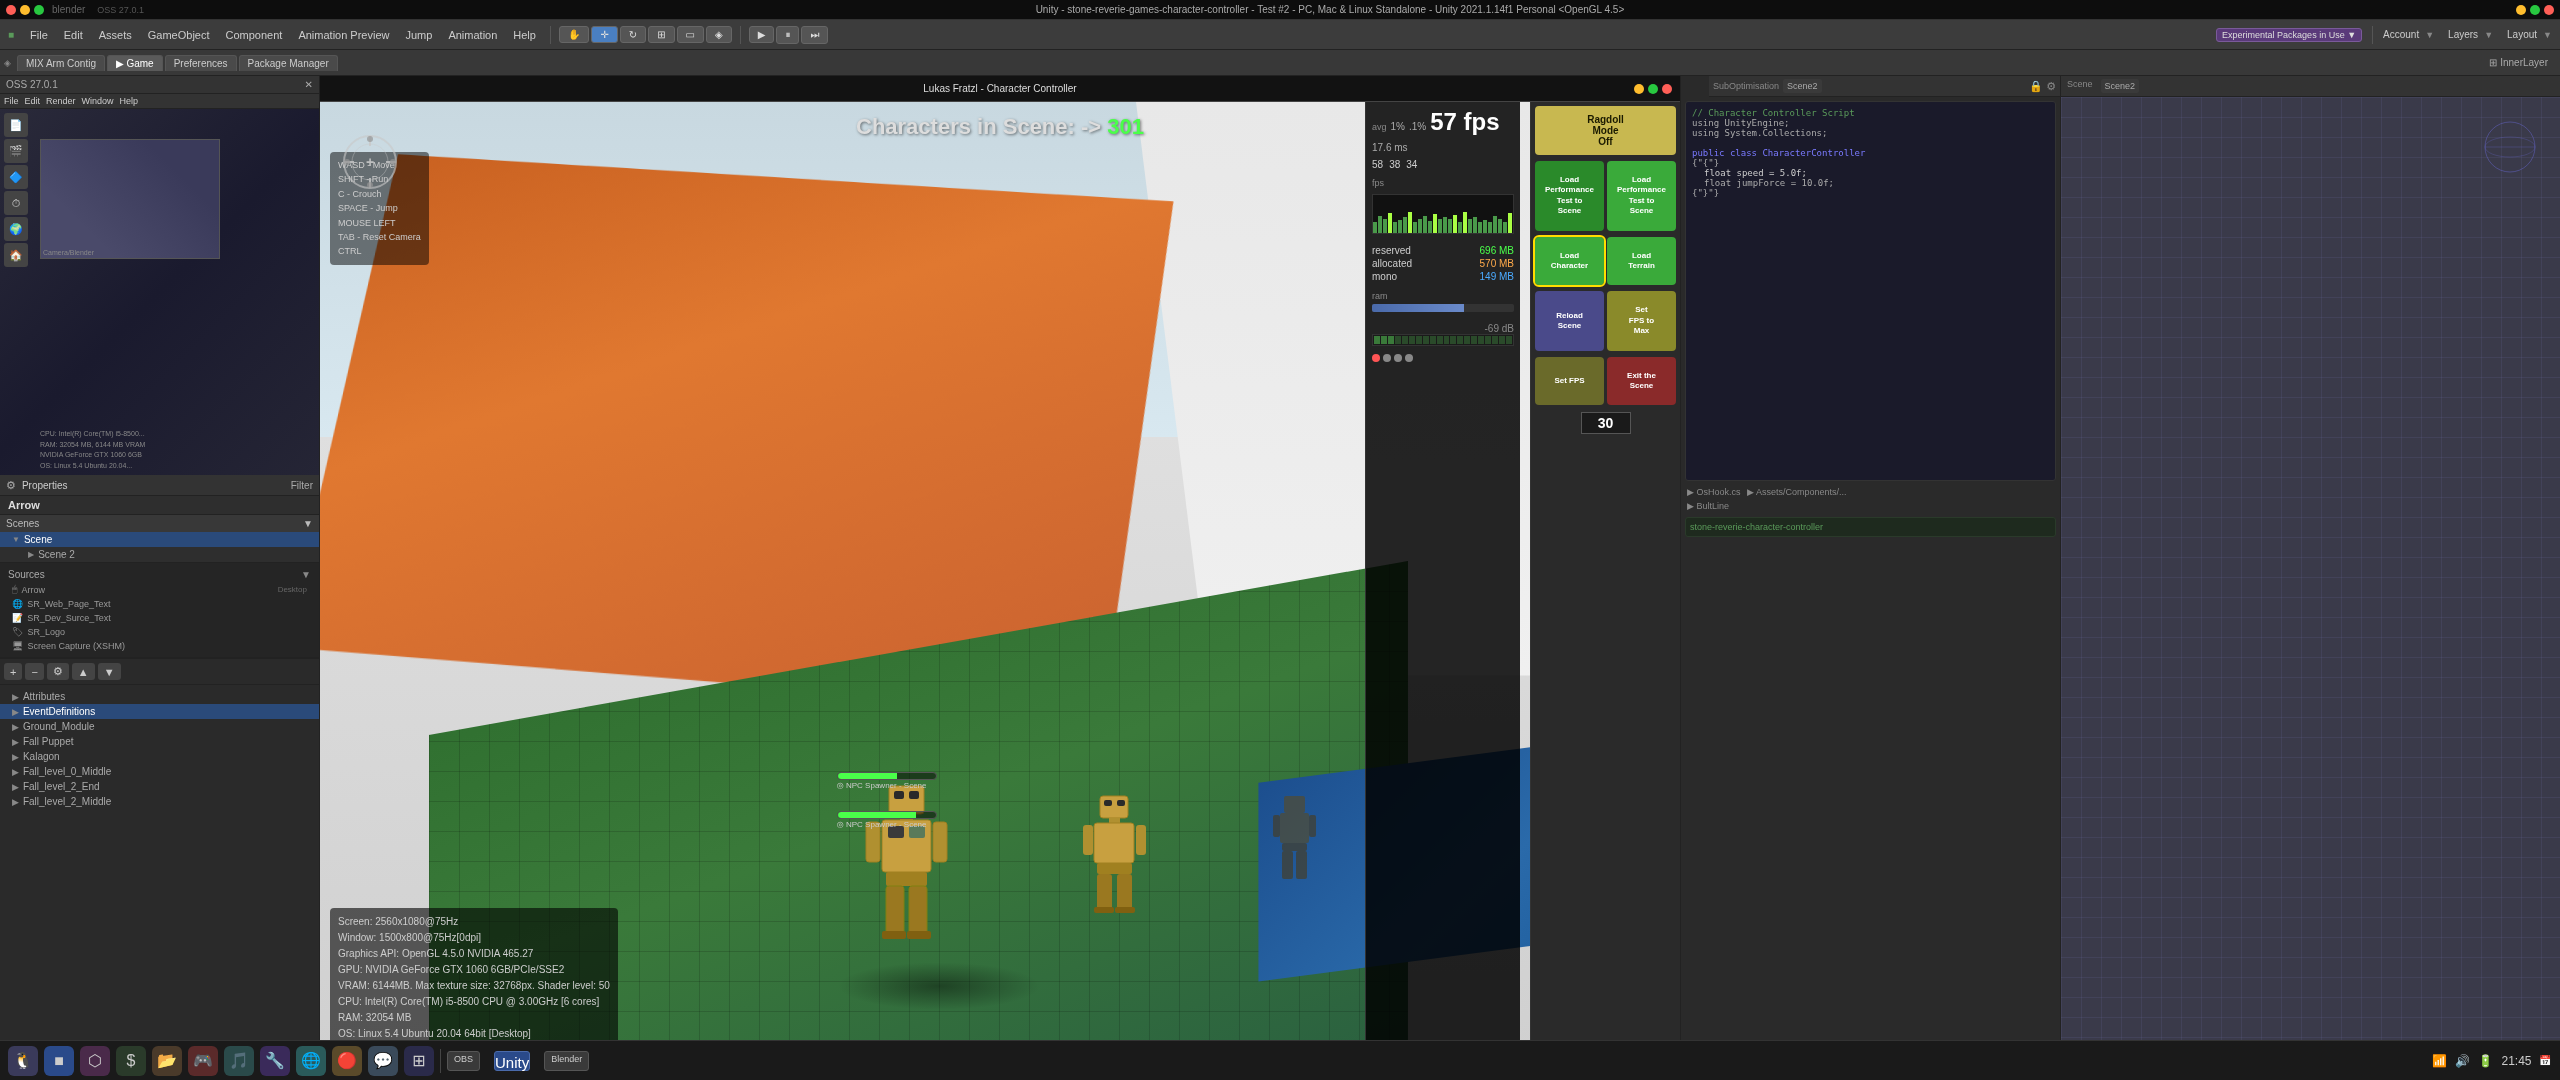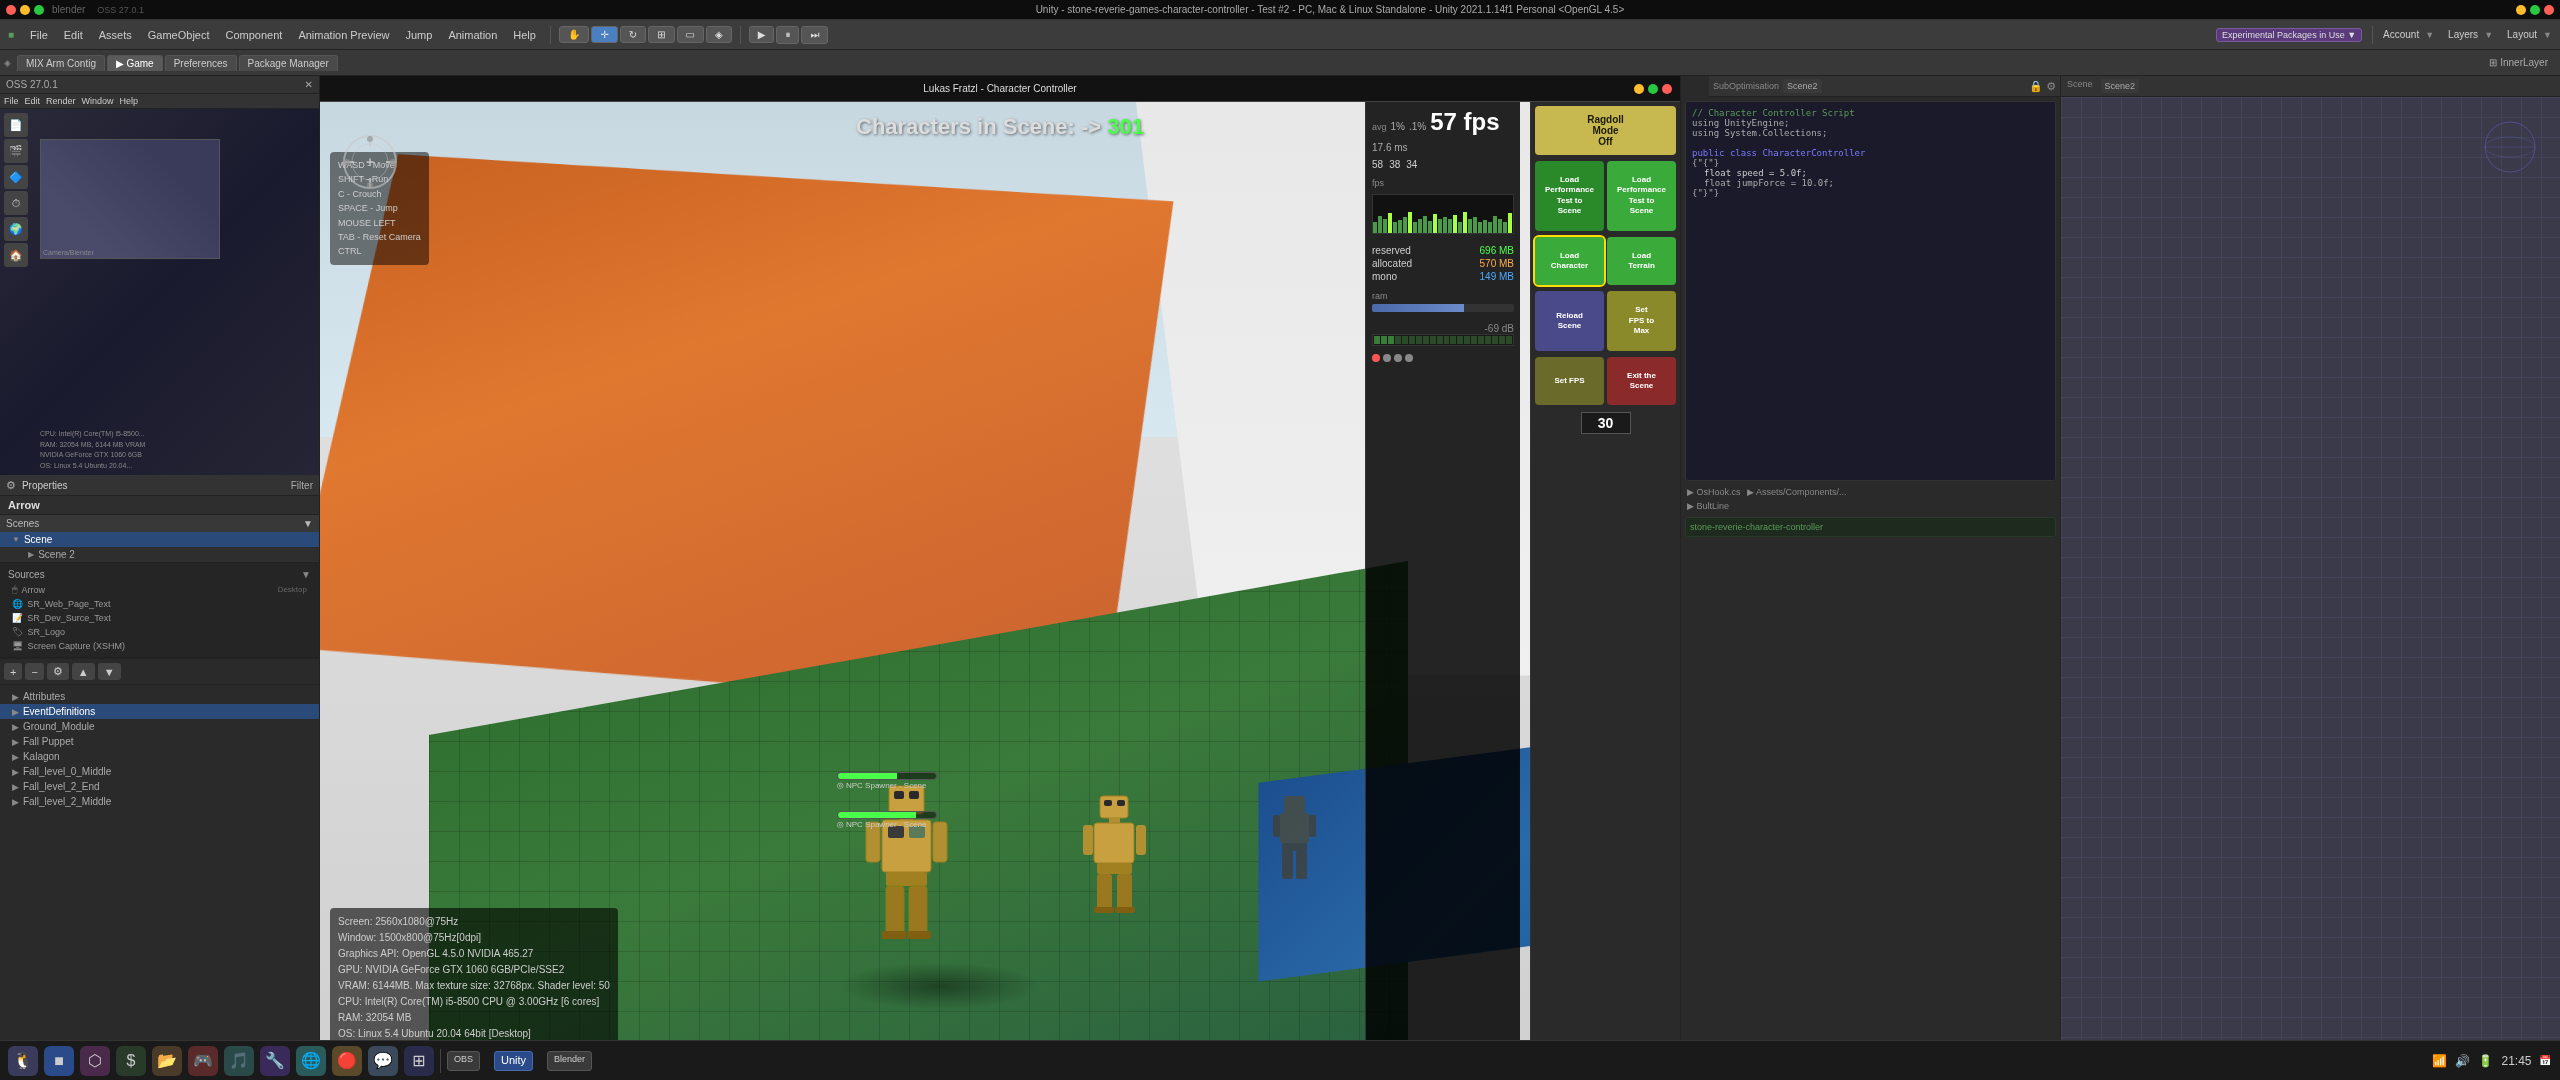--- a/index.html
+++ b/index.html
@@ -1111,21 +1111,21 @@
   <div class="taskbar-icon" style="background:#3a2a5a;">🔧</div>
   <div class="taskbar-icon" style="background:#2a5a5a;">🌐</div>
   <div class="taskbar-icon" style="background:#5a4a2a;">🔴</div>
   <div class="taskbar-icon" style="background:#3a4a5a;">💬</div>
   <div class="taskbar-icon" style="background:#2a2a4a;">⊞</div>
 
   <div class="taskbar-separator"></div>
 
   <div style="display:flex;gap:14px;align-items:flex-start;">
     <div style="height:20px;padding:2px 6px;background:#3a3a3a;border:1px solid #555;border-radius:3px;font-size:9px;color:#ccc;cursor:pointer;">OBS</div>
-    <div style="height:20px;padding:2px 6px;background:#2a4a8a;border:1px solid #4a6aaa;border-radius:3px;font-size:11px;color:#fff;cursor:pointer;">Unity</div>
+    <div style="height:20px;padding:2px 0;background:#2a4a8a;border:1px solid #4a6aaa;border-radius:3px;font-size:15px;color:#fff;cursor:pointer;">Unity</div>
     <div style="height:20px;padding:2px 6px;background:#3a3a3a;border:1px solid #555;border-radius:3px;font-size:9px;color:#ccc;cursor:pointer;">Blender</div>
   </div>
 
   <div style="margin-left:auto;display:flex;align-items:center;gap:8px;">
 
     <span style="font-size:12px;cursor:pointer;">📶</span>
     <span style="font-size:12px;cursor:pointer;">🔊</span>
     <span style="font-size:12px;cursor:pointer;">🔋</span>
     <span class="taskbar-time">21:45</span>
     <span style="font-size:10px;color:#888;">📅</span>

